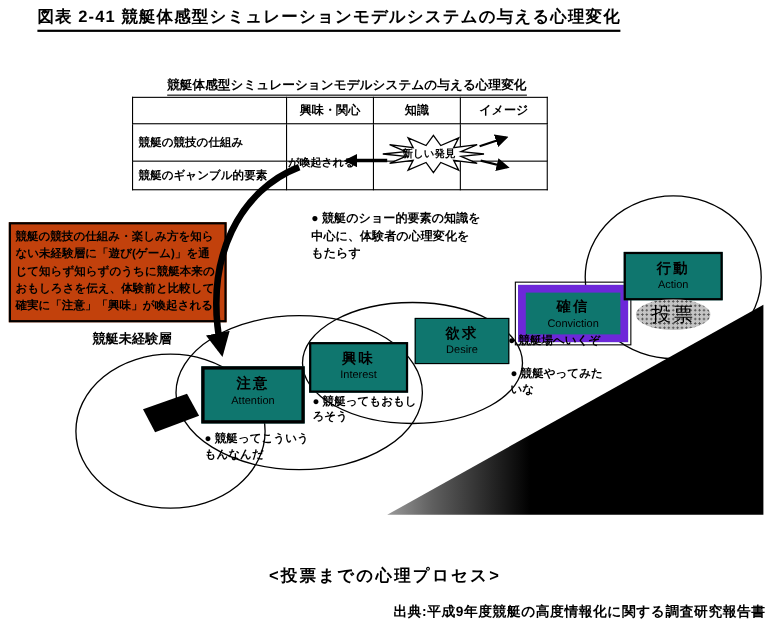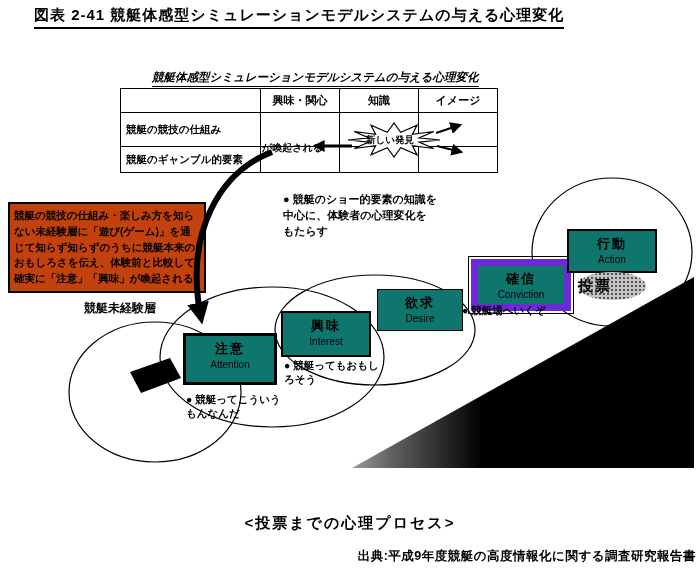--- a/index.html
+++ b/index.html
@@ -11,21 +11,21 @@
   #base-shapes { z-index:1; }
   #top-shapes  { z-index:3; pointer-events:none; }
 
   .main-title {
     position:absolute; left:34px; top:6px; z-index:2;
     font-size:15px; font-weight:bold; letter-spacing:1px;
     border-bottom:2px solid #000; padding-bottom:2px;
   }
   .table-title {
     position:absolute; left:152px; top:70px; z-index:2;
-    font-size:11.5px; font-weight:bold; border-bottom:1.5px solid #000; padding-bottom:1px;font-style:italic;
+    font-size:11.5px; font-weight:bold; border-bottom:1.5px solid #000; padding-bottom:1px;
   }
   table.matrix {
     position:absolute; left:120px; top:88px; z-index:2;
     border-collapse:collapse; table-layout:fixed; background:#fff;
   }
   table.matrix th, table.matrix td { border:1px solid #000; padding:0; }
   table.matrix th.colhead { font-size:11px; font-weight:bold; text-align:center; }
   table.matrix th.rowlabel { font-size:10.5px; font-weight:bold; text-align:left; padding-left:5px; white-space:nowrap; }
   tr.hdr  { height:24px; }
   tr.r1   { height:34px; }
@@ -60,22 +60,22 @@
   .n1 { left:284px; top:358px; width:104px; }
   .n2 { left:464px; top:333px; width:92px;  }
   .n3 { left:462px; top:303px; width:112px; }
 
   .vote {
     position:absolute; left:578px; top:272px; width:68px; height:28px; z-index:2;
     border-radius:50%;
     background-color:#c4c4c4;
     background-image:radial-gradient(#555 1px, rgba(0,0,0,0) 1px);
     background-size:4px 4px;
-    display:flex; align-items:center; 
-    font-size:15px; font-weight:bold; letter-spacing:2px;
+    display:flex; align-items:center; justify-content:center;
+    font-size:18px; font-weight:normal; letter-spacing:2px;
   }
   .caption {
     position:absolute; left:0; top:514px; width:100%; z-index:2;
     text-align:center; font-size:15px; font-weight:bold; letter-spacing:2px;
   }
   .source {
     position:absolute; right:4px; top:548px; z-index:2;
     font-size:12.5px; font-weight:bold; letter-spacing:0.5px;
   }
 </style>
@@ -157,20 +157,21 @@
     <div class="ja">確信</div>
     <div class="en">Conviction</div>
   </div>
   <div class="stage s4">
     <div class="ja">行動</div>
     <div class="en">Action</div>
   </div>
 
   <div class="stage-note n0">● 競艇ってこういうもんなんだ</div>
   <div class="stage-note n1">● 競艇ってもおもしろそう</div>
+  <div class="stage-note n2">● 競艇やってみたいな</div>
   <div class="stage-note n3">● 競艇場へいくぞ</div>
 
   <div class="vote">
     <span>投票</span>
   </div>
 
   <svg id="top-shapes" class="layer" viewBox="0 0 700 578">
     <defs>
       <marker id="ah-small" markerUnits="userSpaceOnUse" markerWidth="12" markerHeight="12" viewBox="0 0 10 10" refX="8" refY="5" orient="auto">
         <path d="M0 0 L10 5 L0 10 z" fill="#000"></path>

